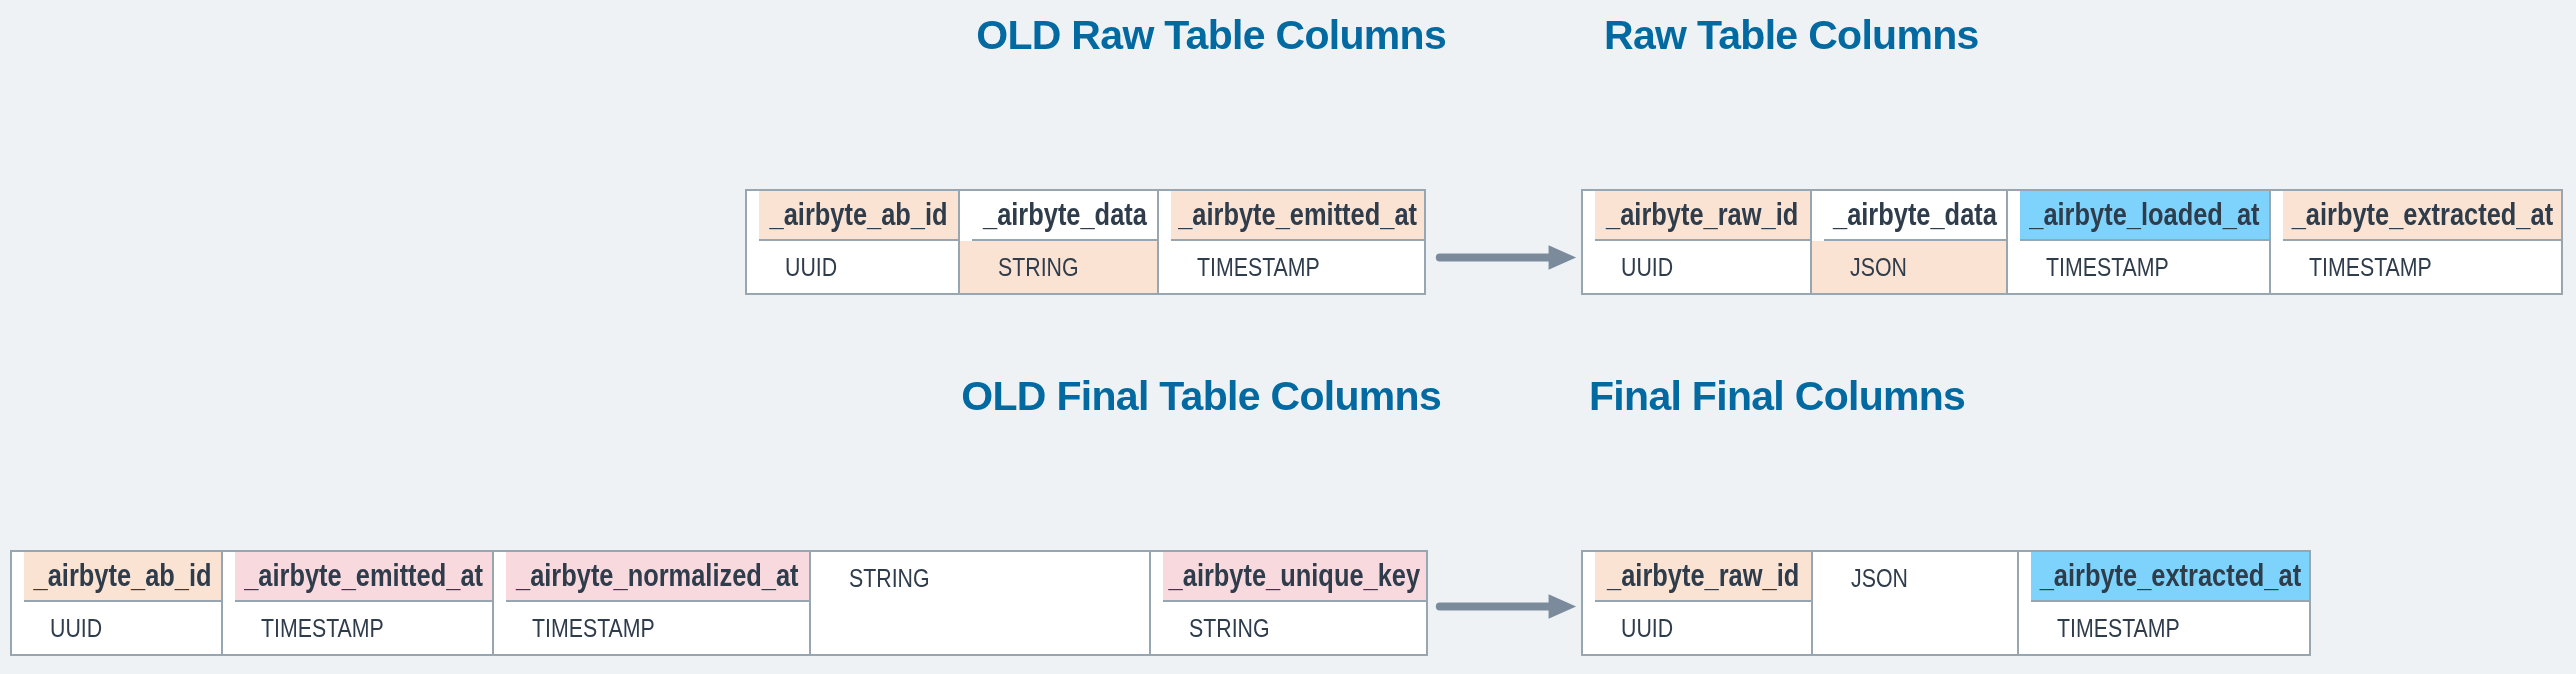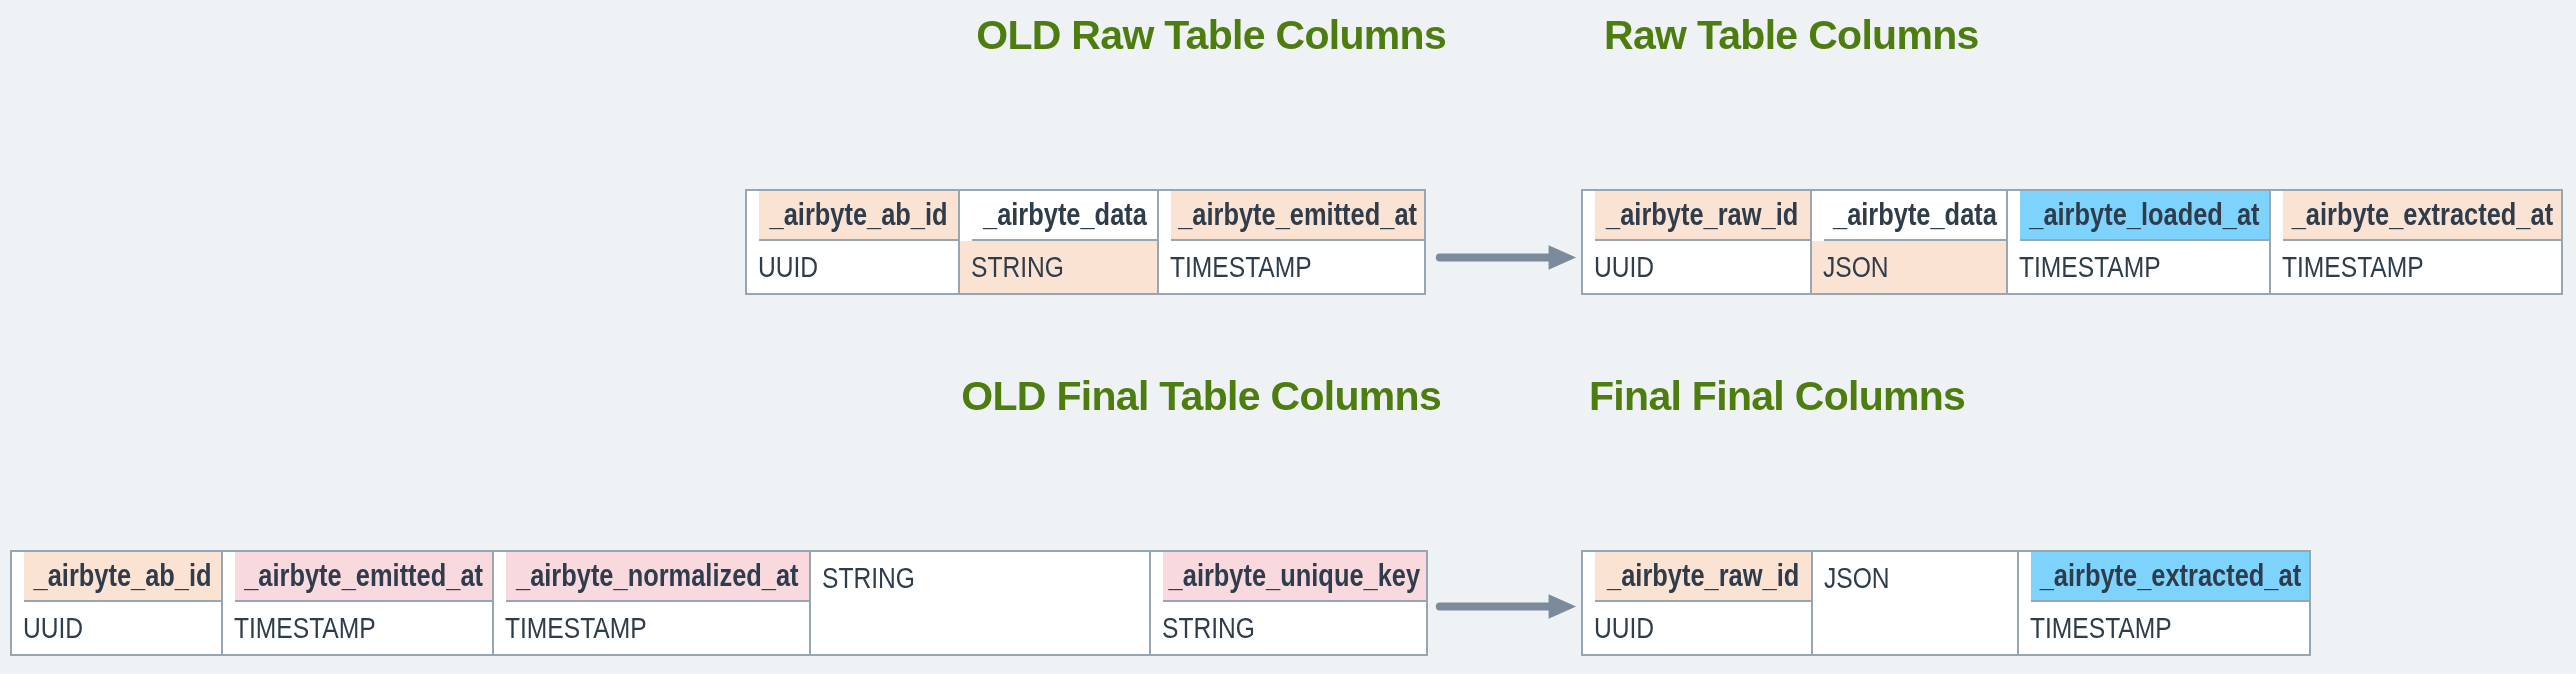--- a/index.html
+++ b/index.html
@@ -10,21 +10,21 @@
     color:#2e3c4b;
     overflow:hidden;
   }
   #canvas { position:relative; width:2576px; height:675px; }
 
   .title {
     position:absolute;
     font-size:41px;
     font-weight:700;
     letter-spacing:-0.7px;
-    color:#4d7c0f;
+    color:#0369a1;
     white-space:nowrap;
   }
 
   .tbl {
     position:absolute;
     display:flex;
     border:2.9px solid #98a6b1;
     background:#ffffff;
   }
   .col { box-sizing:border-box; }
@@ -35,22 +35,22 @@
     border-bottom:2.9px solid #98a6b1;
     display:flex; align-items:center; justify-content:center;
     font-weight:700;
     font-size:31px;
     background:#ffffff;
     margin-left:12px;
   }
   .dcell {
     height:52px;
     display:flex; align-items:center;
-    padding-left:11px;
-    font-size:30px;
+    padding-left:38px;
+    font-size:26px;
     background:#ffffff;
   }
   .ct {
     display:inline-block;
     transform:scaleX(0.82);
     transform-origin:center center;
     white-space:nowrap;
   }
   .dcell .ct { transform-origin:left center; }
 

